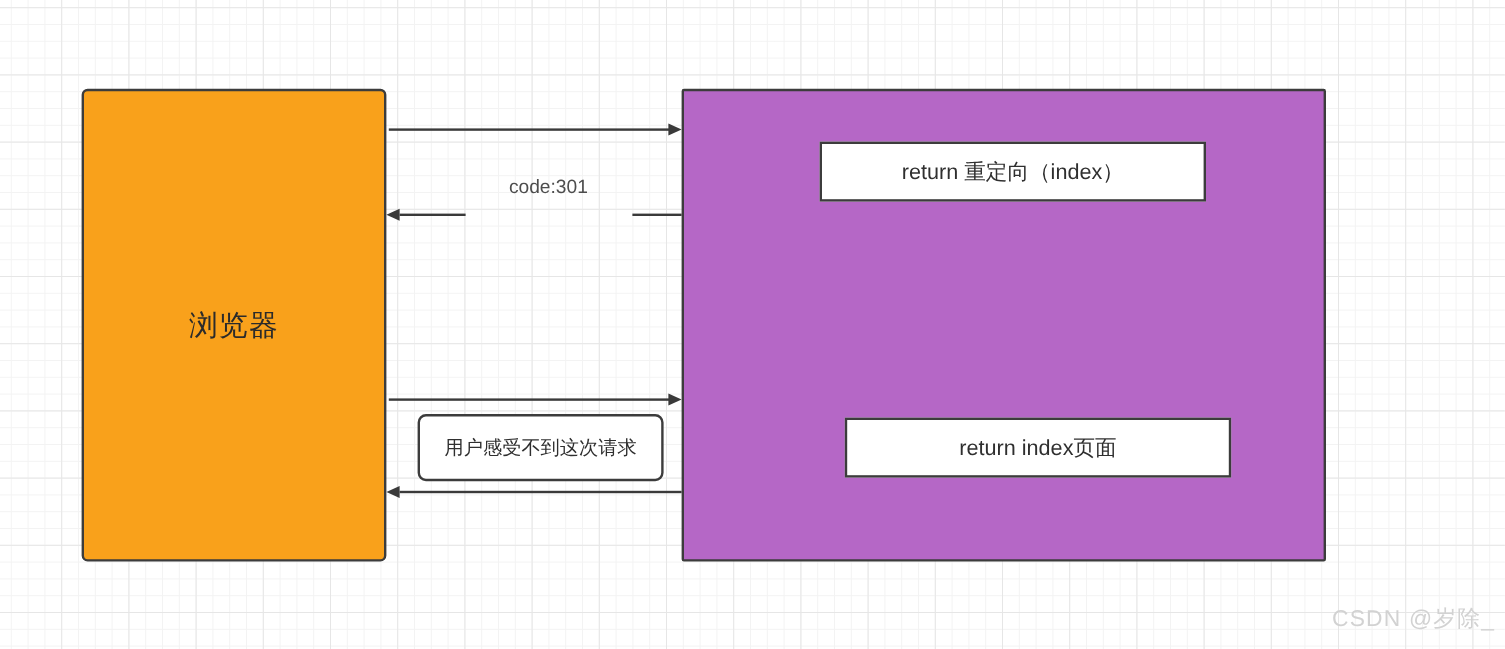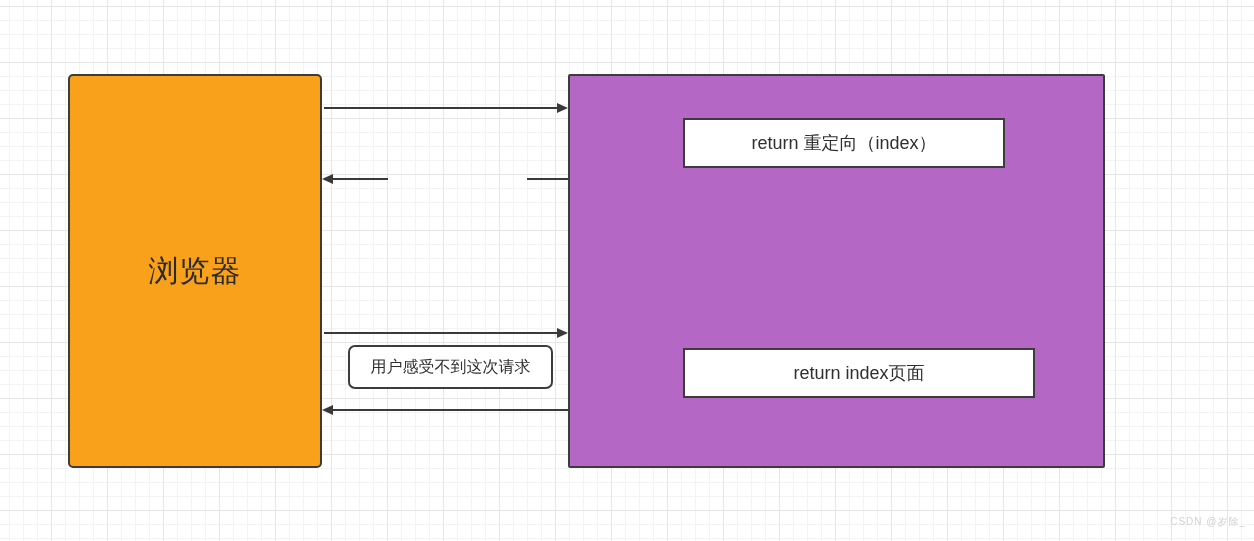--- a/index.html
+++ b/index.html
@@ -24,43 +24,43 @@
     position:absolute;
     box-sizing:border-box;
     border:2px solid #3c3c3c;
     display:flex;align-items:center;justify-content:center;
     color:#2b2b2b;
   }
   .browser{
     left:68px;top:74px;width:254px;height:394px;
     background:#f9a11b;
     border-radius:5px;
-    font-size:30px;
+    font-size:24px;
     letter-spacing:1px;
   }
   .server{
     left:568px;top:74px;width:537px;height:394px;
     background:#b567c6;
     border-radius:2px;
   }
   .label-box{
     position:absolute;
     box-sizing:border-box;
     border:2px solid #3c3c3c;
     background:#ffffff;
     display:flex;align-items:center;justify-content:center;
     color:#2f2f2f;
     font-size:18px;
     margin-left:12px;
   }
   .redirect-box{left:671px;top:118px;width:322px;height:50px;}
-  .index-box{left:671px;top:348px;width:352px;height:50px;}
+  .index-box{left:692px;top:348px;width:322px;height:50px;}
   .note-box{
     position:absolute;
-    left:348px;top:345px;width:205px;height:44px;
+    left:348px;top:345px;width:205px;height:56px;
     box-sizing:border-box;
     border:2px solid #3c3c3c;border-radius:7px;
     background:#ffffff;
     display:flex;align-items:center;justify-content:center;
     color:#2f2f2f;font-size:16px;
   }
   .aline{position:absolute;height:2px;background:#3a3a3a;}
   .ahead-r{
     position:absolute;width:0;height:0;
     border-top:5px solid transparent;border-bottom:5px solid transparent;
@@ -74,21 +74,21 @@
   .edge-label{
     position:absolute;
     left:377px;top:146px;width:160px;
     text-align:center;
     font-size:16px;line-height:22px;
     color:#4d4d4d;
   }
   .watermark{
     position:absolute;
     right:8px;bottom:12px;
-    font-size:10px;
+    font-size:19px;
     color:#d2d2d2;
     letter-spacing:1px;
   }
 </style>
 </head>
 <body>
 
 <div class="stage">
 
   <div class="node browser">
@@ -97,20 +97,21 @@
 
   <div class="node server"></div>
 
   <div class="aline" style="left:324px;top:107px;width:234px;"></div>
   <div class="ahead-r" style="left:557px;top:103px;"></div>
 
   <div class="ahead-l" style="left:322px;top:174px;"></div>
   <div class="aline" style="left:333px;top:178px;width:55px;"></div>
   <div class="aline" style="left:527px;top:178px;width:41px;"></div>
   <div class="edge-label">
+    <div>code:301</div>
   </div>
 
   <div class="aline" style="left:324px;top:332px;width:234px;"></div>
   <div class="ahead-r" style="left:557px;top:328px;"></div>
 
   <div class="ahead-l" style="left:322px;top:405px;"></div>
   <div class="aline" style="left:333px;top:409px;width:235px;"></div>
 
   <div class="label-box redirect-box">
     <span>return 重定向（index）</span>

